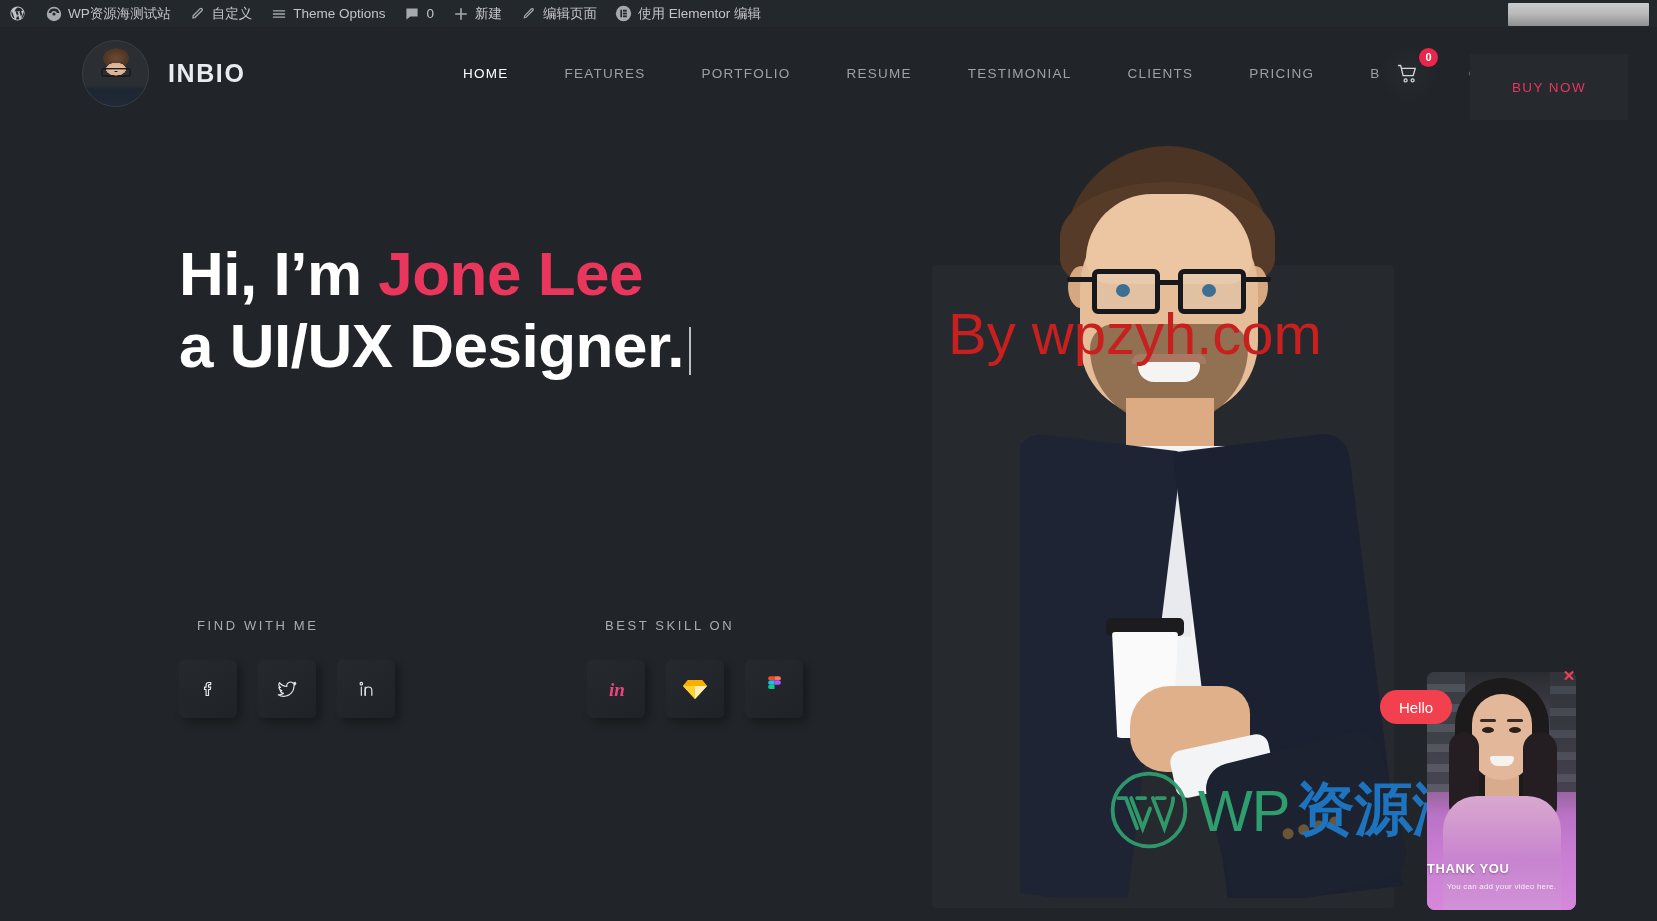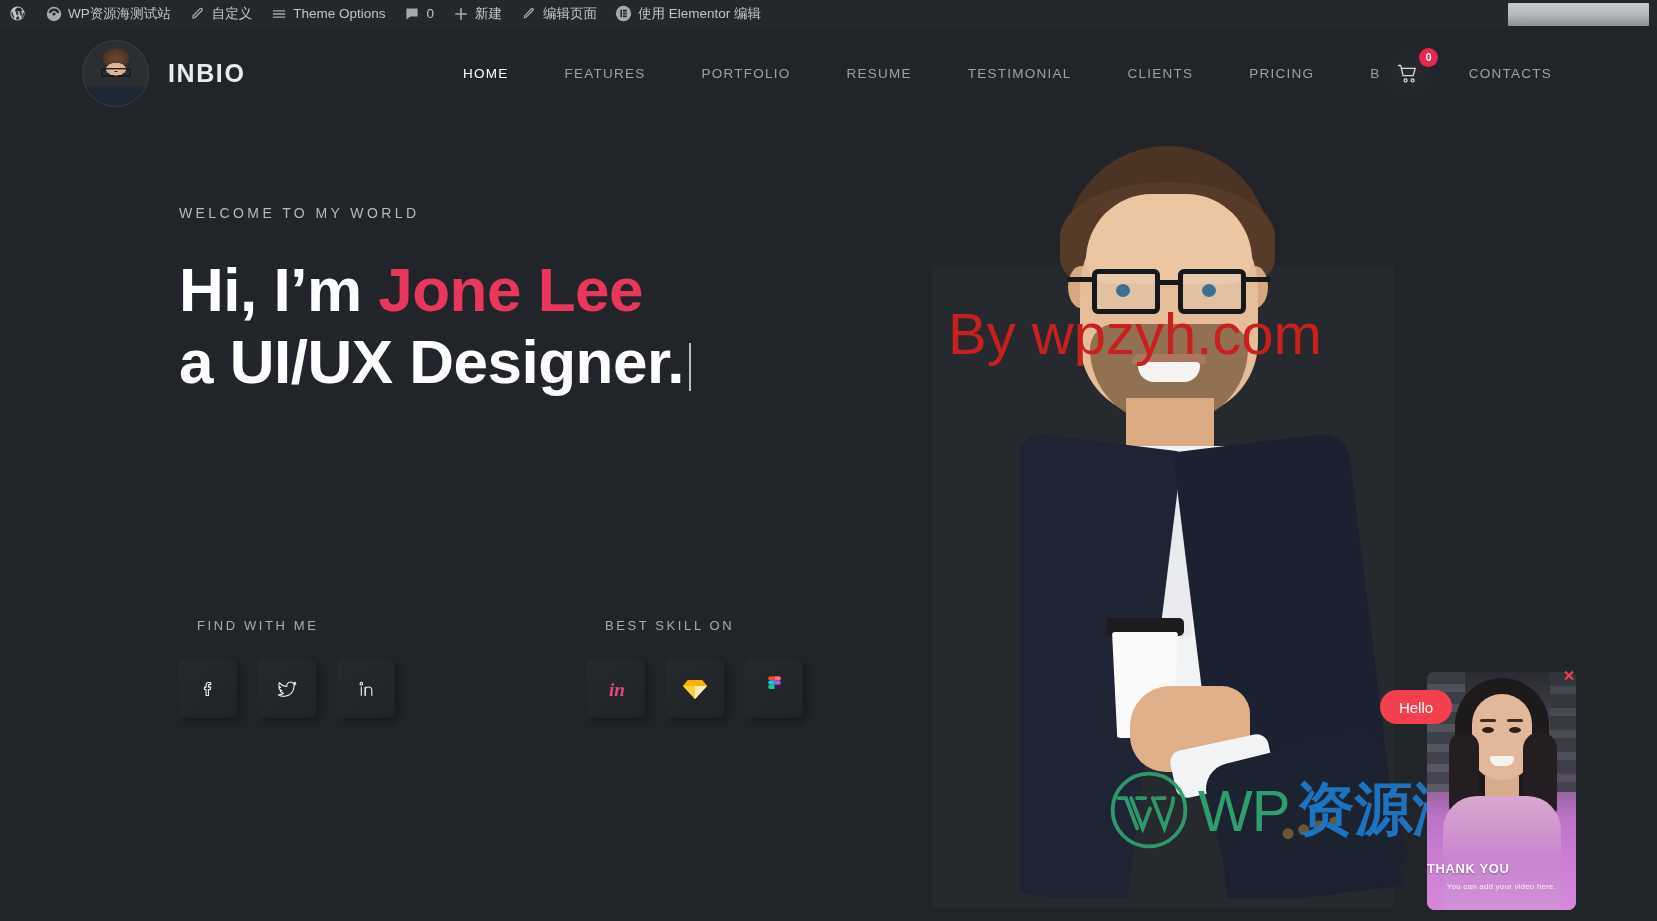--- a/index.html
+++ b/index.html
@@ -337,20 +337,21 @@
           <svg width="24" height="24" viewBox="0 0 24 24" fill="none" stroke="#d5d7db" stroke-width="1.3" stroke-linecap="round" stroke-linejoin="round">
             <path d="M2.5 3.5h2.2l2.4 10.2h10l2.2-7.4H6"></path>
             <circle cx="9.6" cy="18.4" r="1.5"></circle>
             <circle cx="16.6" cy="18.4" r="1.5"></circle>
           </svg>
         </span>
         <span class="cart-badge">0</span>
       </div>
     </div>
 
+    <button class="buy-now">BUY NOW</button>
   </div>
 
   <div class="hero">
 
     <div class="hero-card"></div>
 
     <div class="hero-photo">
       <div class="ph ph-hair"></div>
       <div class="ph ph-hair2"></div>
       <div class="ph ph-earL"></div>
@@ -379,21 +380,20 @@
       <div class="ph ph-sleeve"></div>
       <div class="ph ph-btns">
           <i></i>
           <i></i>
           <i></i>
           <i></i>
         </div>
     </div>
 
     <div class="hero-left">
-      <div class="eyebrow">WELCOME TO MY WORLD</div>
       <h1 class="hero-title">
         <span>Hi, I’m </span><span class="accent">Jone Lee</span>
         <span class="line2"><span>a UI/UX Designer.</span><span class="caret"></span></span>
       </h1>
     </div>
 
     <div class="hero-meta">
 
       <div>
         <div class="meta-label">FIND WITH ME</div>

